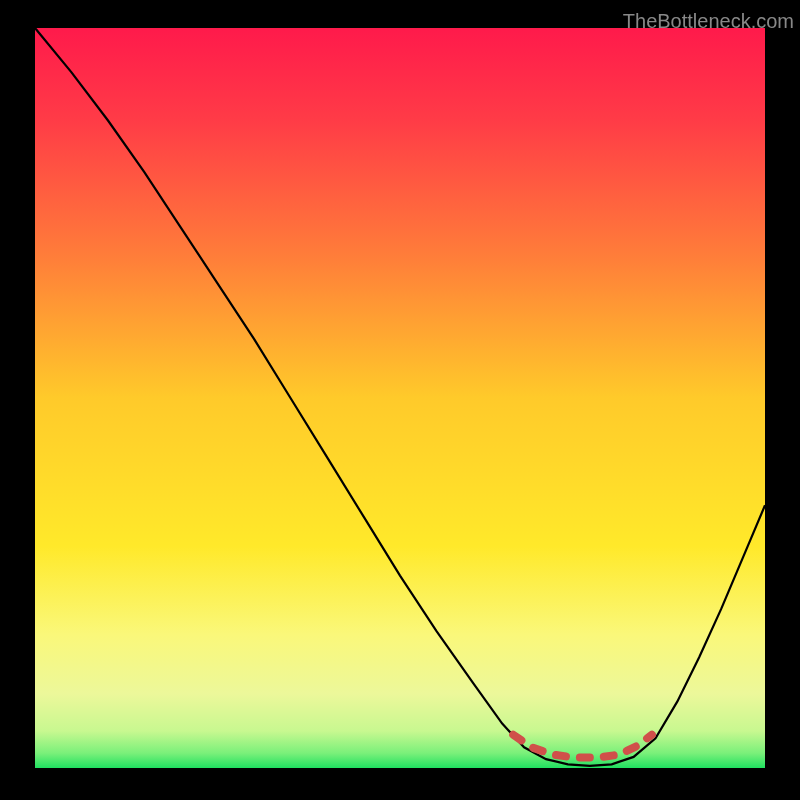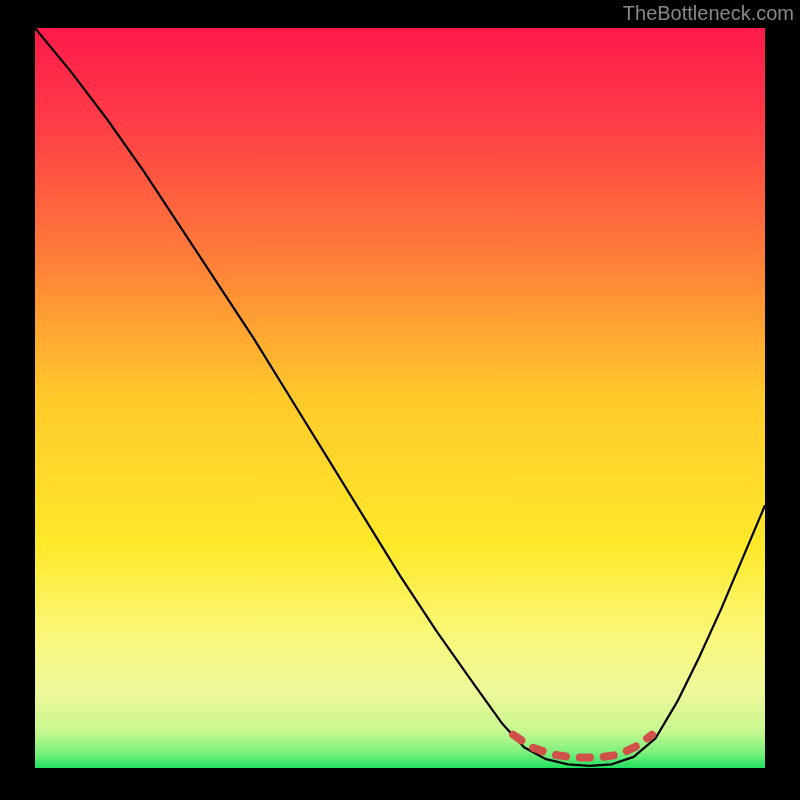--- a/index.html
+++ b/index.html
@@ -1,18 +1,18 @@
 <!DOCTYPE html>
 <html><head>
 <meta charset="utf-8">
 <style>
   * { margin: 0; padding: 0; box-sizing: border-box; }
   html, body { width: 800px; height: 800px; overflow: hidden; background: #000; font-family: Arial, sans-serif; }
   .container { position: relative; width: 800px; height: 800px; }
-  .watermark { position: absolute; top: 2px; right: 6px; color: #888; font-size: 20px; font-weight: 500; z-index: 10; }
+  .watermark { position: absolute; top: 10px; right: 6px; color: #888; font-size: 20px; font-weight: 500; z-index: 10; }
   svg { display: block; }
 </style>
 </head>
 <body>
 <div class="container">
 
 <div class="watermark">TheBottleneck.com</div>
 
 <svg id="chart-svg" width="800" height="800">
       <defs>

